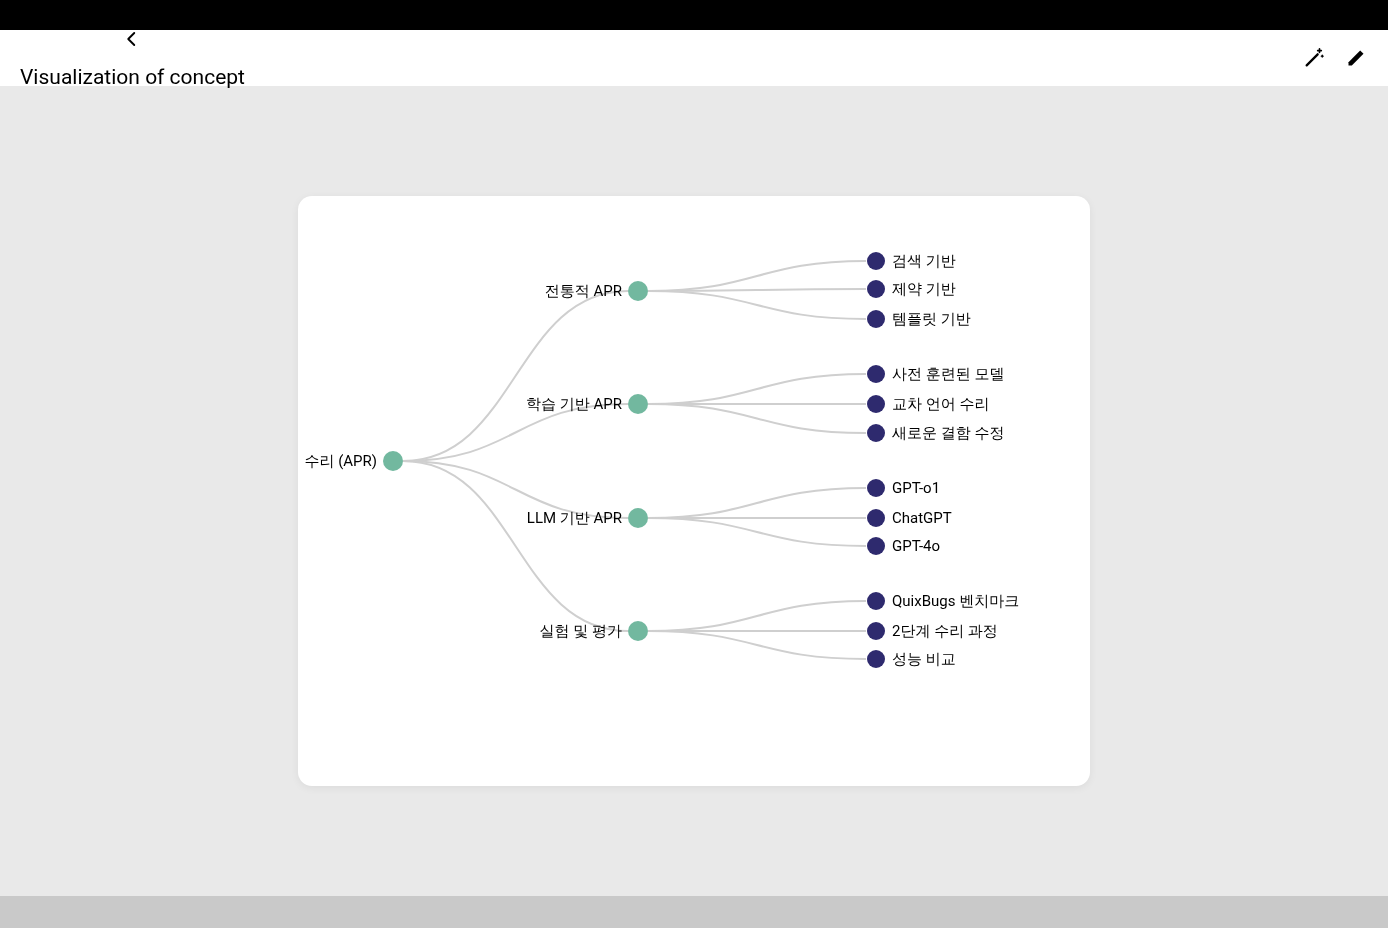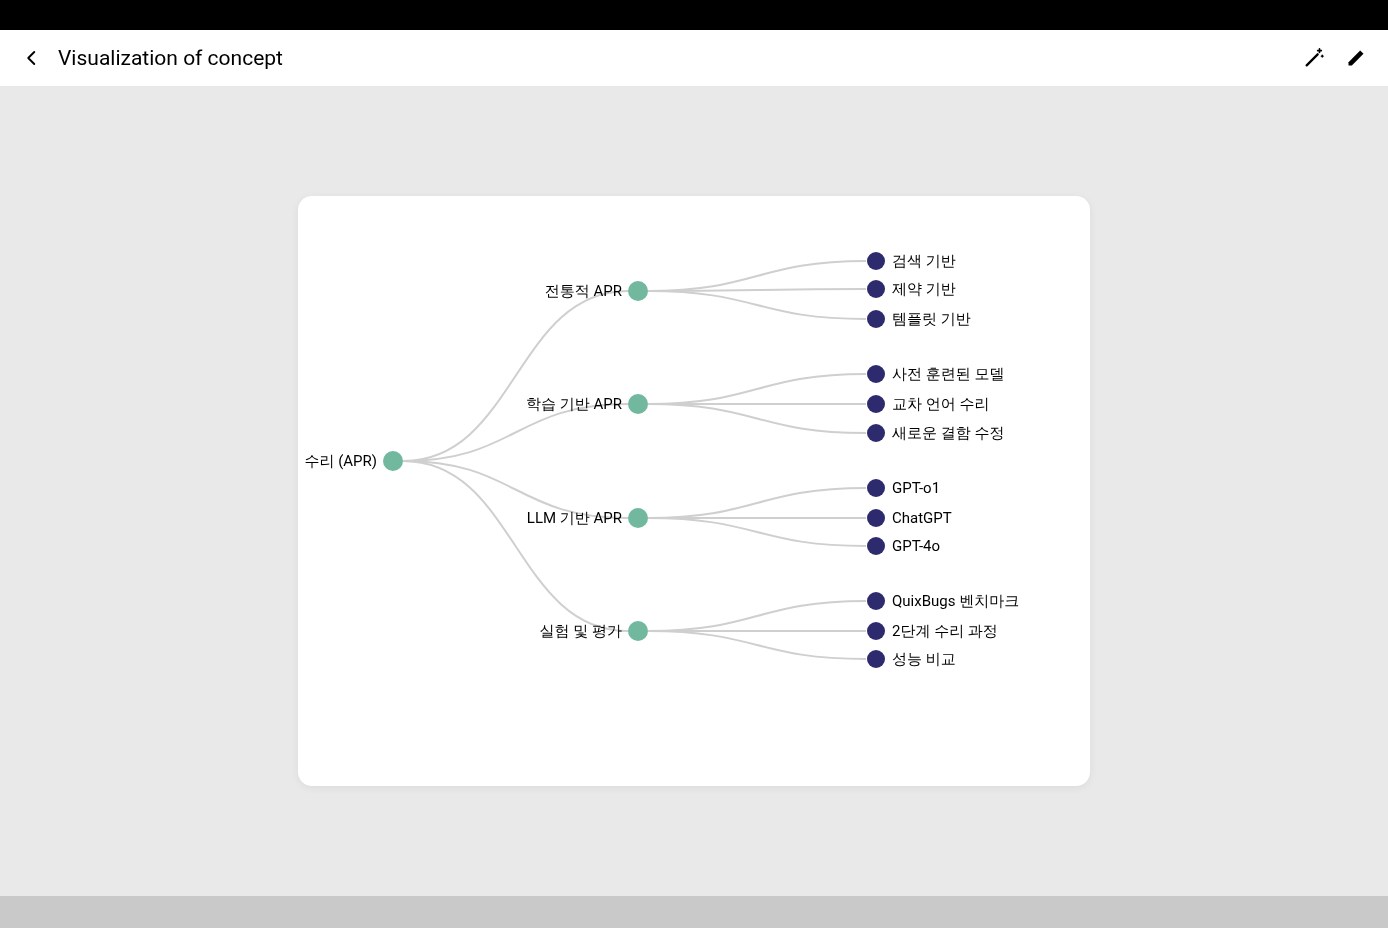--- a/index.html
+++ b/index.html
@@ -20,20 +20,21 @@
     height: 56px;
     display: flex;
     align-items: center;
     padding: 0 20px;
     justify-content: space-between;
   }
   .header-left {
     display: flex;
     align-items: center;
     gap: 14px;
+    flex-direction: column;
   }
   .back-btn {
     cursor: pointer;
     width: 24px;
     height: 24px;
     display: flex;
     align-items: center;
     justify-content: center;
   }
   .title {

